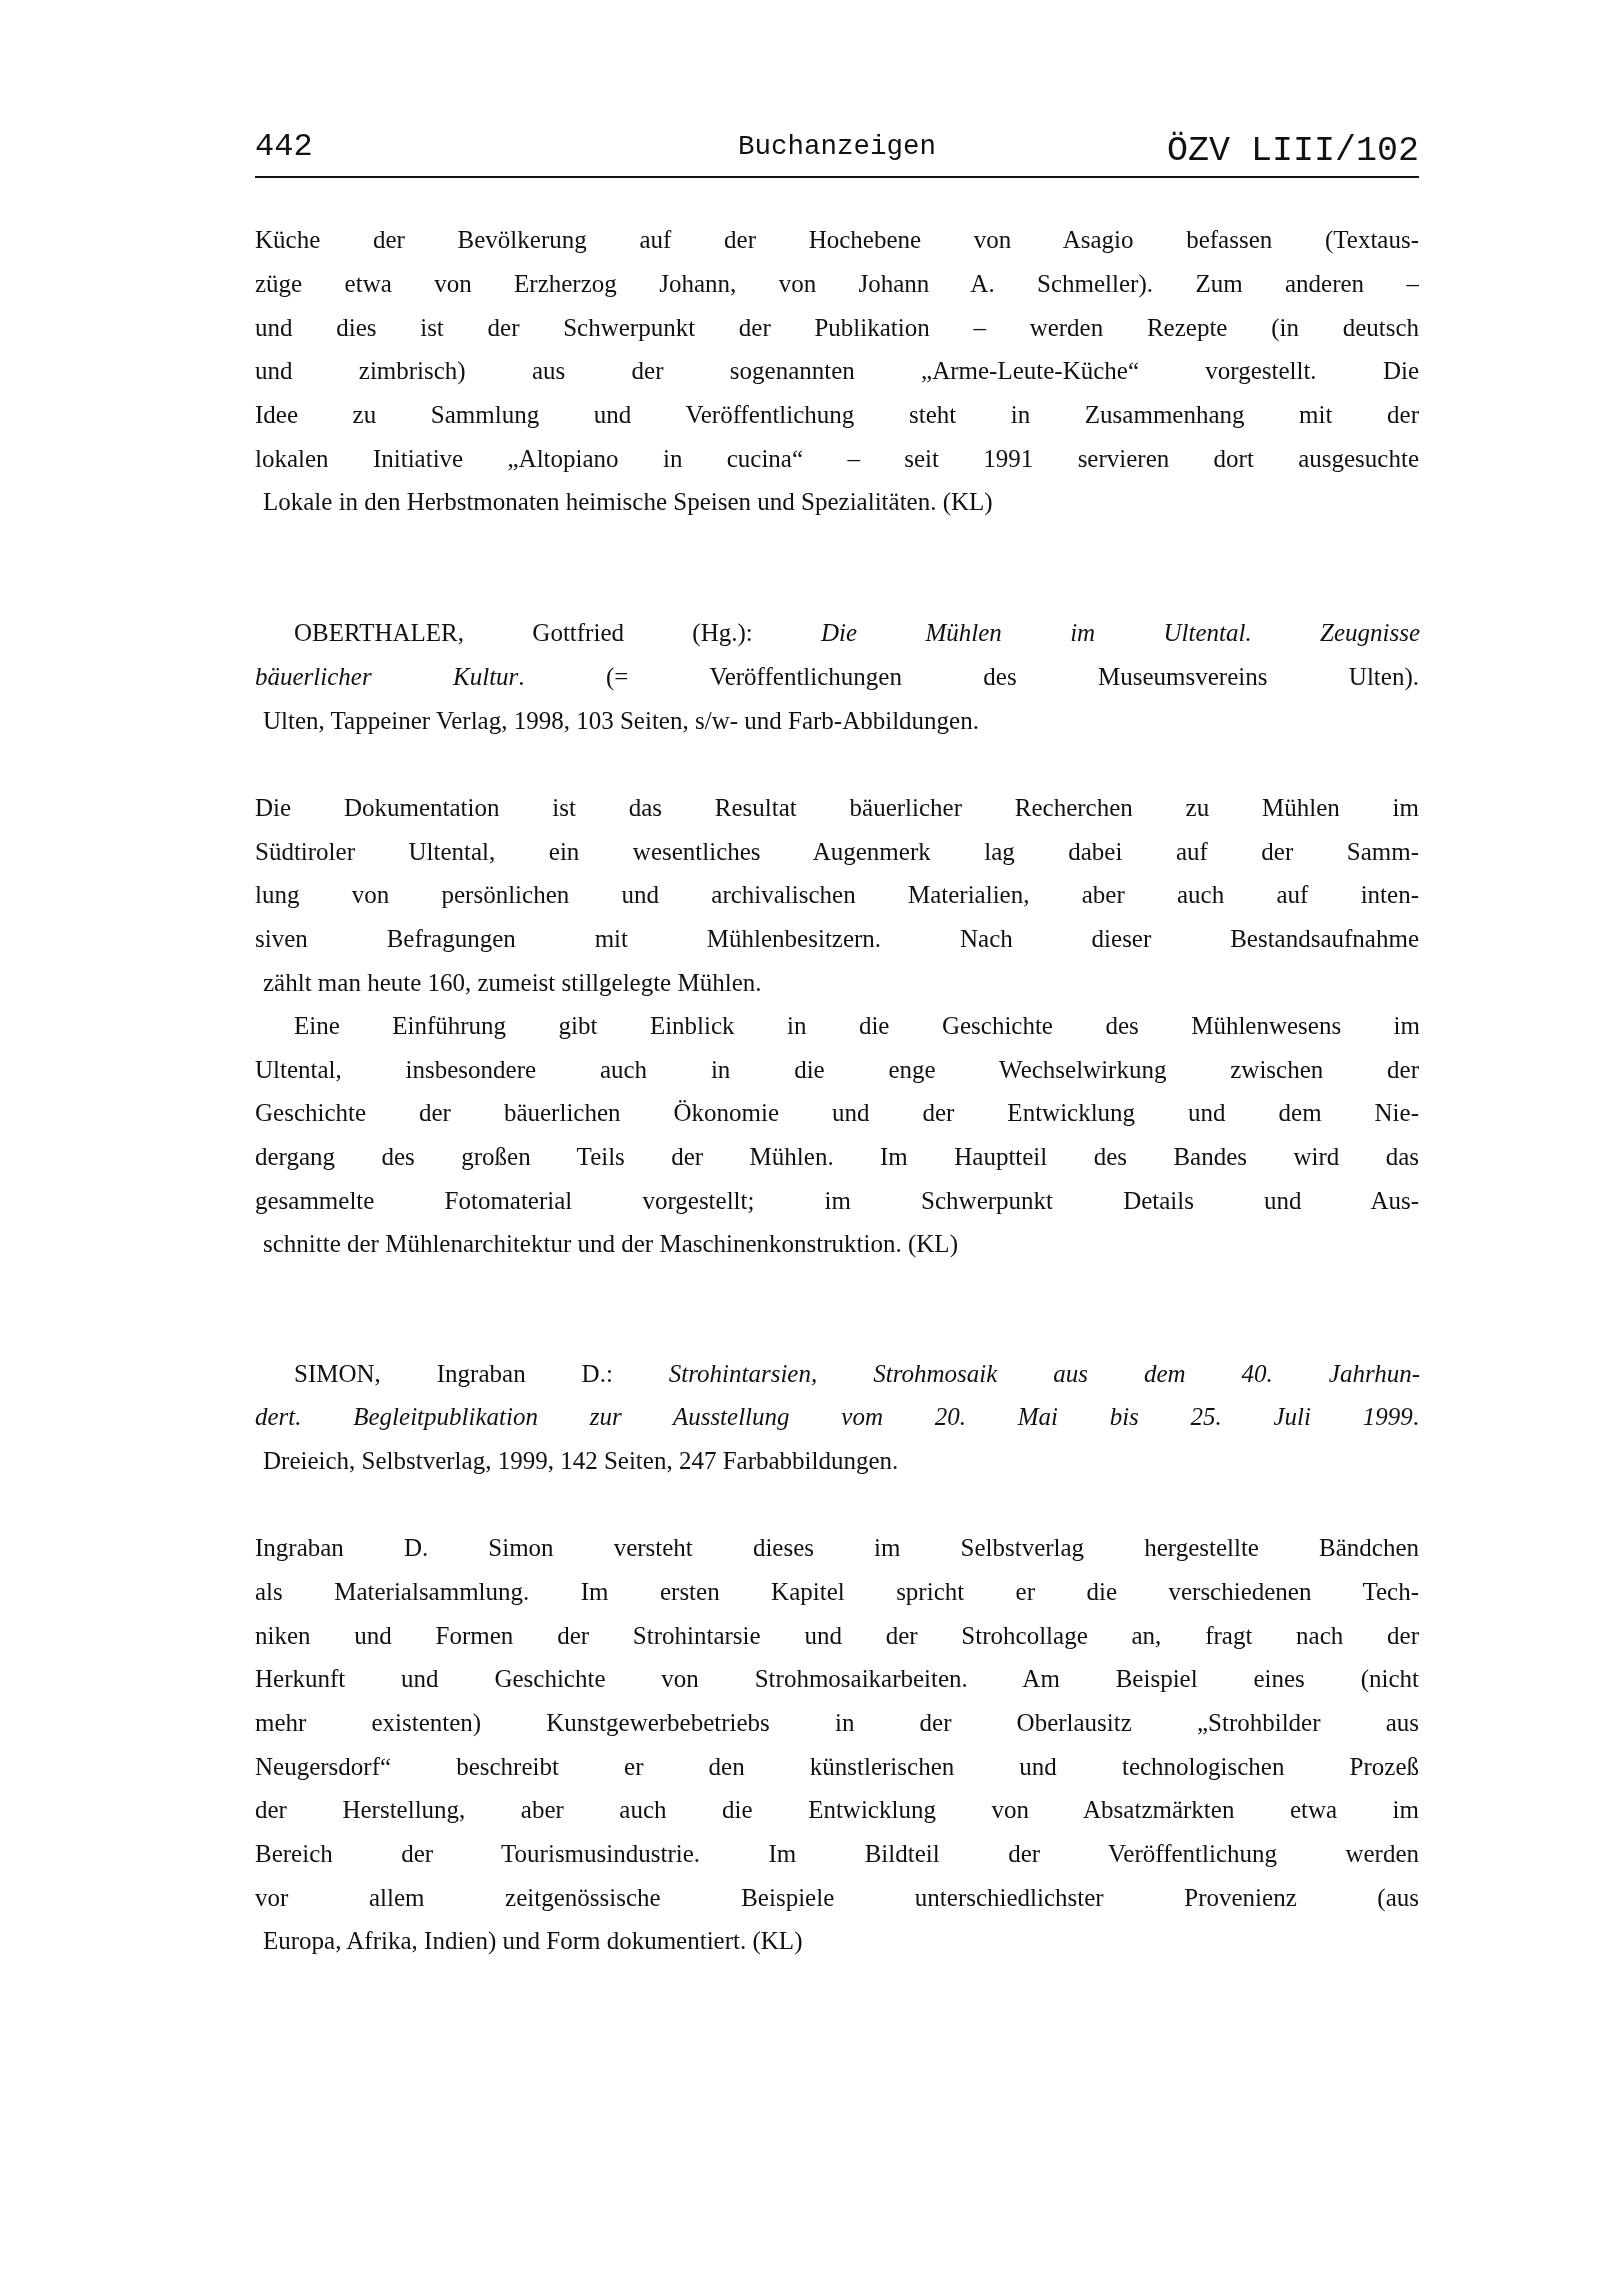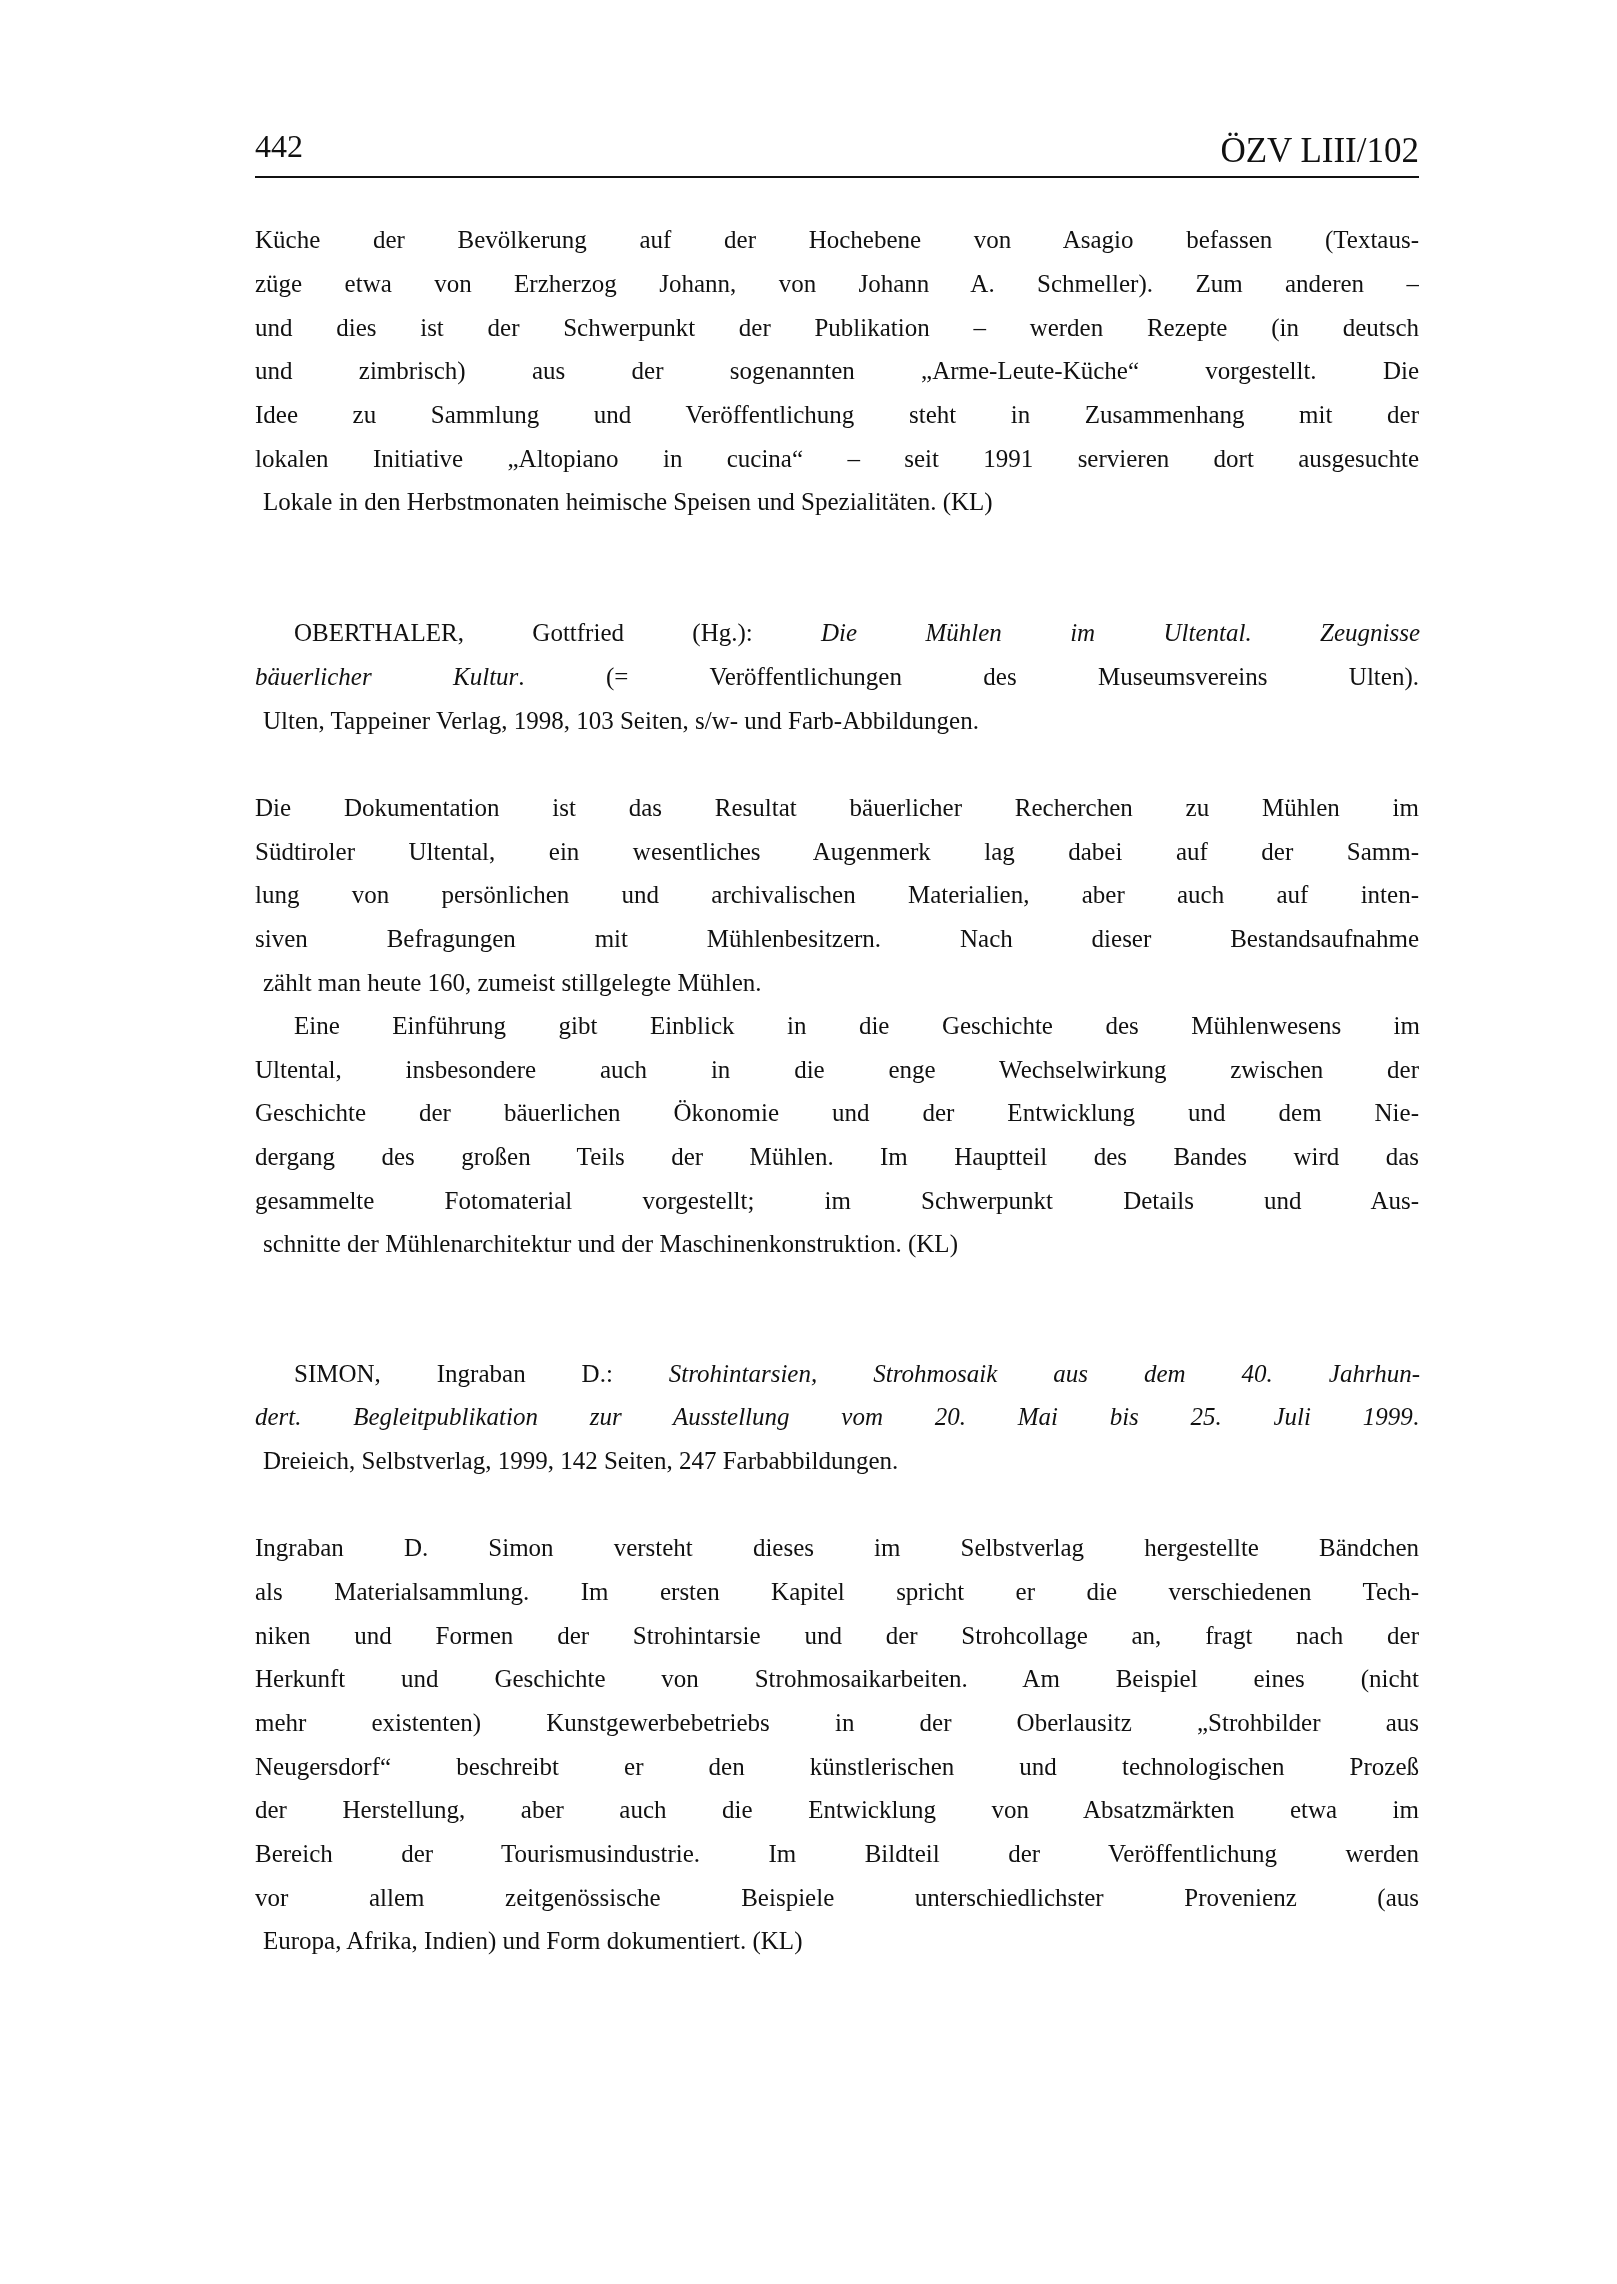--- a/index.html
+++ b/index.html
@@ -1,37 +1,38 @@
 <!DOCTYPE html>
 <html style="font-size:13px"><head>
 <meta charset="utf-8">
 <style>
   html, body { margin: 0; padding: 0; background: #ffffff; }
   body { width: 1617px; height: 2284px; position: relative; overflow: hidden;
          font-family: "Liberation Serif", "DejaVu Serif", serif; color: #111111; }
   .page-header { position: absolute; left: 255px; top: 121px; width: 1164px; height: 49px;
-                 font-size: 32px; }
+                 font-size: 32px; font-family: Liberation Mono, monospace; }
   .page-header .hl { position: absolute; left: 0; top: 6.5px; }
   .page-header .hc { position: absolute; left: 0; width: 100%; top: 9.7px; text-align: center; font-size: 27.5px; }
   .page-header .hr { position: absolute; right: 0; top: 9.7px; font-size: 35px; }
   .header-rule { position: absolute; left: 255px; top: 176px; width: 1164px; height: 2.4px; background: #111; }
   .line { position: absolute; left: 255px; width: 1164px; font-size: 25px; line-height: 44px;
           white-space: nowrap; text-align: justify; text-align-last: justify; }
   .line.last { text-align-last: left; margin-left: 8px; }
   .line.ind { left: 281px; width: 1126px; margin-left: 13px; }
   .line span { white-space: normal; }
   .j { display: block; white-space: normal; text-align: justify; text-align-last: justify; height: 44px; overflow: hidden; }
   .last .j { text-align-last: left; }
   i { font-style: italic; }
 </style>
 </head>
 <body>
 
 <div class="page-header">
   <span class="hl">442</span>
+  <span class="hc">Buchanzeigen</span>
   <span class="hr">ÖZV LIII/102</span>
 </div>
 <div class="header-rule"></div>
 
 <div>
   <div class="line" style="top:218px">
       <span class="j">Küche der Bevölkerung auf der Hochebene von Asagio befassen (Textaus-</span>
     </div>
   <div class="line" style="top:262px">
       <span class="j">züge etwa von Erzherzog Johann, von Johann A. Schmeller). Zum anderen –</span>

